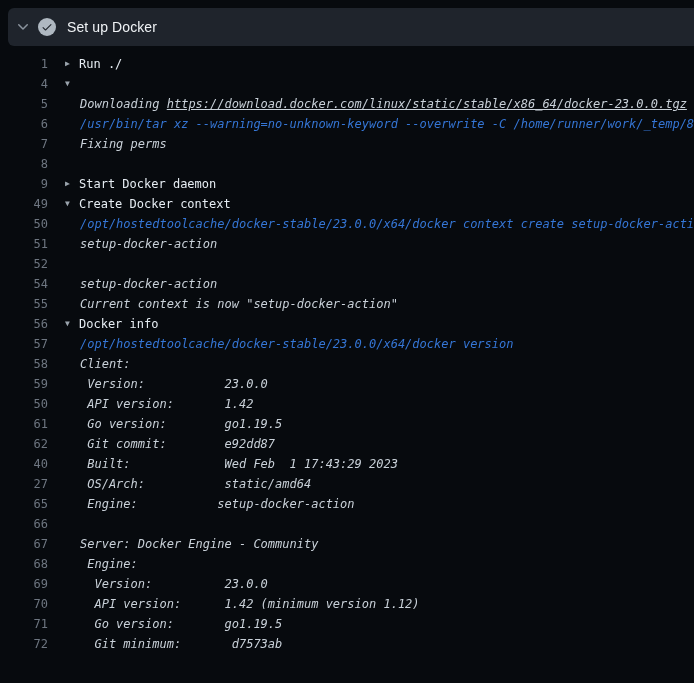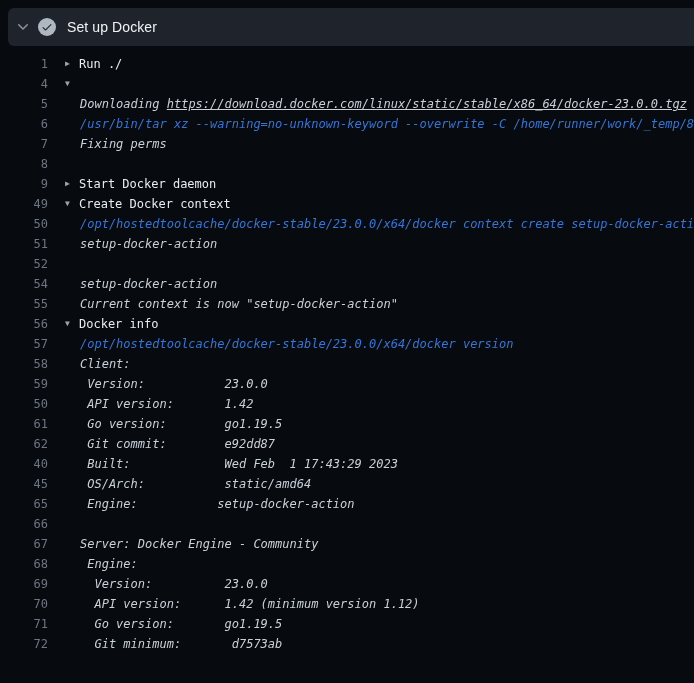--- a/index.html
+++ b/index.html
@@ -107,21 +107,21 @@
     <div class="row plain"><span class="num">54</span><span class="txt">setup-docker-action</span></div>
     <div class="row plain"><span class="num">55</span><span class="txt">Current context is now "setup-docker-action"</span></div>
     <div class="row group"><span class="num">56</span><span class="marker">▼</span><span class="txt">Docker info</span></div>
     <div class="row command"><span class="num">57</span><span class="txt">/opt/hostedtoolcache/docker-stable/23.0.0/x64/docker version</span></div>
     <div class="row plain"><span class="num">58</span><span class="txt">Client:</span></div>
     <div class="row plain"><span class="num">59</span><span class="txt"> Version:           23.0.0</span></div>
     <div class="row plain"><span class="num">50</span><span class="txt"> API version:       1.42</span></div>
     <div class="row plain"><span class="num">61</span><span class="txt"> Go version:        go1.19.5</span></div>
     <div class="row plain"><span class="num">62</span><span class="txt"> Git commit:        e92dd87</span></div>
     <div class="row plain"><span class="num">40</span><span class="txt"> Built:             Wed Feb  1 17:43:29 2023</span></div>
-    <div class="row plain"><span class="num">45</span><span class="txt"> OS/Arch:           static/amd64</span></div>
+    <div class="row plain"><span class="num">27</span><span class="txt"> OS/Arch:           static/amd64</span></div>
     <div class="row plain"><span class="num">65</span><span class="txt"> Engine:           setup-docker-action</span></div>
     <div class="row plain"><span class="num">66</span><span class="txt"></span></div>
     <div class="row plain"><span class="num">67</span><span class="txt">Server: Docker Engine - Community</span></div>
     <div class="row plain"><span class="num">68</span><span class="txt"> Engine:</span></div>
     <div class="row plain"><span class="num">69</span><span class="txt">  Version:          23.0.0</span></div>
     <div class="row plain"><span class="num">70</span><span class="txt">  API version:      1.42 (minimum version 1.12)</span></div>
     <div class="row plain"><span class="num">71</span><span class="txt">  Go version:       go1.19.5</span></div>
     <div class="row plain"><span class="num">72</span><span class="txt">  Git minimum:       d7573ab</span></div>
   </div>
 

